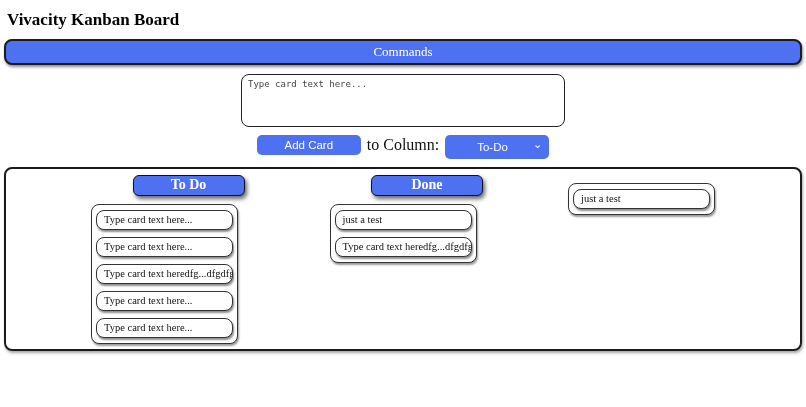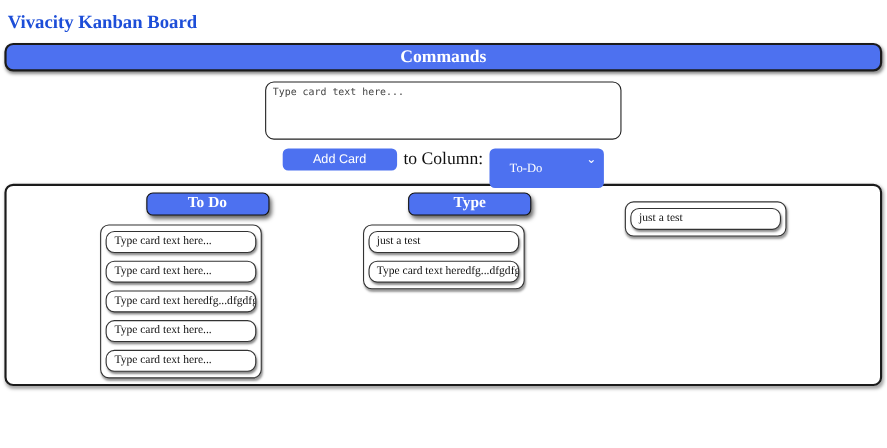--- a/index.html
+++ b/index.html
@@ -12,34 +12,34 @@
     width:806px;height:407px;
     background:#ffffff;
     font-family:"Liberation Serif", serif;
     overflow:hidden;
   }
   
   .page-title{
     margin:11px 0 0 7px;
     font-size:17px;
     font-weight:bold;
-    color:#1d4ed8;
+    color:#000000;
     line-height:1.05;
     font-family:"Liberation Serif", serif;
   }
   
   .commands-bar{
     margin:10px 4px 0 4px;
     height:26px;
     background:var(--accent);
     border:2px solid var(--border-dark);
     border-radius:8px;
     box-shadow:1px 2px 3px rgba(0,0,0,0.45);
     display:flex;align-items:center;justify-content:center;
-    color:#fff;font-weight:bold;font-size:16px;
+    color:#fff;font-weight:normal;font-size:13px;
     font-family:"Liberation Serif", serif;
     cursor:pointer;
   }
   
   .card-textarea{
     display:block;
     margin:9px auto 0 auto;
     width:324px;height:53px;
     border:1.5px solid #222;
     border-radius:8px;
@@ -66,26 +66,26 @@
     cursor:pointer;
     display:flex;align-items:center;justify-content:center;
   }
   .to-column-label{
     font-size:16px;color:#111;
     font-family:"Liberation Serif", serif;
   }
   .select-wrap{position:relative;width:104px;height:20px;}
   .column-select{
     -webkit-appearance:none;appearance:none;
-    width:104px;height:36px;
+    width:104px;height:24px;
     background:var(--accent);
     color:#fff;border:none;border-radius:5px;
-    font-family:Liberation Serif, serif;
+    font-family:Liberation Sans, sans-serif;
     font-size:11.5px;
-    padding-left:18px;
+    padding-left:32px;
     cursor:pointer;
     outline:none;
   }
   .select-chevron{
     position:absolute;right:7px;top:1px;
     color:#fff;font-size:11px;line-height:18px;
     pointer-events:none;
     font-family:"DejaVu Sans", sans-serif;
   }
   
@@ -161,21 +161,21 @@
       <div class="kb-col-header">To Do</div>
       <div class="kb-col-body">
         <div class="kb-card">Type card text here...</div>
         <div class="kb-card">Type card text here...</div>
         <div class="kb-card">Type card text heredfg...dfgdfgd</div>
         <div class="kb-card">Type card text here...</div>
         <div class="kb-card">Type card text here...</div>
       </div>
     </div>
     <div class="kb-col">
-      <div class="kb-col-header">Type</div>
+      <div class="kb-col-header">Done</div>
       <div class="kb-col-body">
         <div class="kb-card">just a test</div>
         <div class="kb-card">Type card text heredfg...dfgdfgd</div>
       </div>
     </div>
     <div class="kb-col">
       <div class="kb-col-body">
         <div class="kb-card">just a test</div>
       </div>
     </div>

